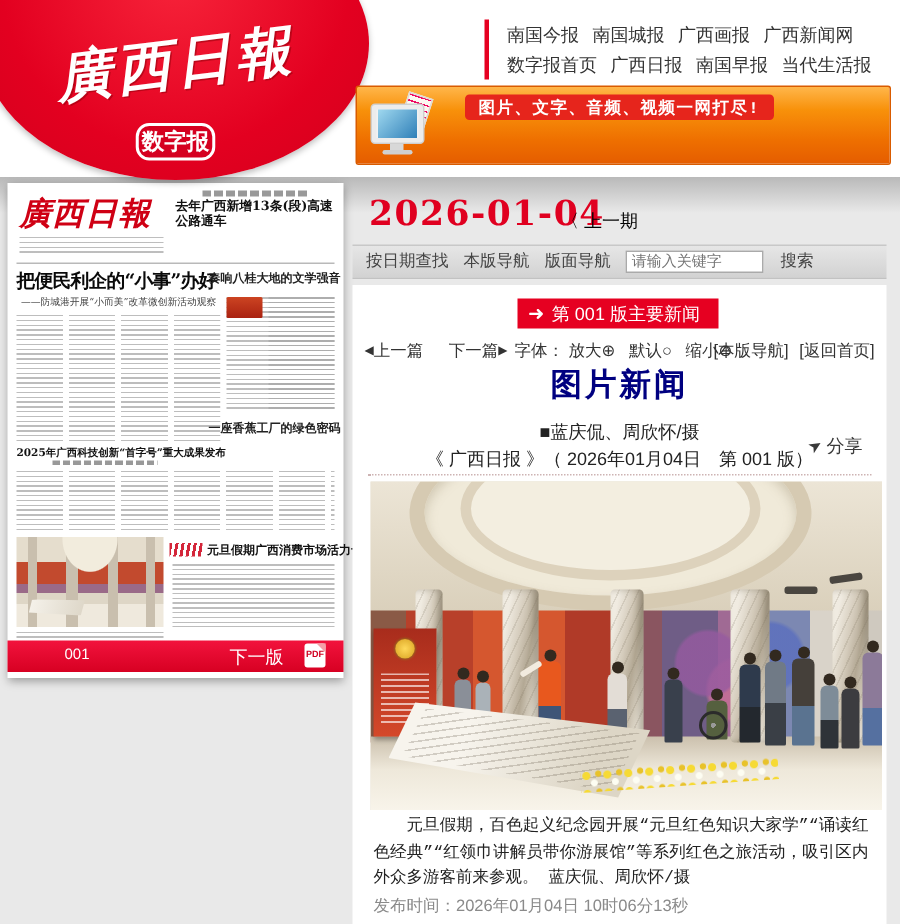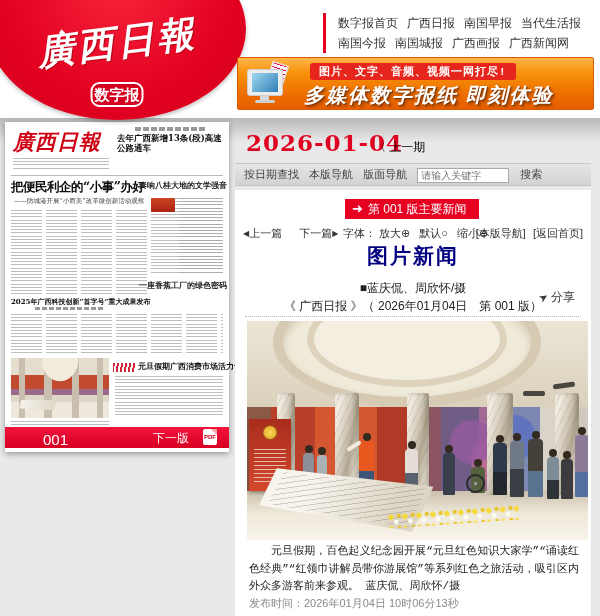--- a/index.html
+++ b/index.html
@@ -79,21 +79,21 @@
   .t-photo::after { content:""; position:absolute; left:8px; bottom:6px; width:38px; height:14px;
     background:linear-gradient(110deg,#f6f3ec,#dcd5c6); transform:rotate(-6deg);
     clip-path:polygon(8% 0, 100% 30%, 90% 100%, 0 60%); }
   .t-h4red { display:inline-block; width:22px; height:9px; vertical-align:middle; margin-right:3px;
     background:repeating-linear-gradient(100deg,#d4263a 0 2px, transparent 2px 4px); }
   .t-h4 { position:absolute; left:108px; top:239px; width:112px; font-size:8px; font-weight:bold; color:#111; white-space:nowrap; }
   .t-blk4 { position:absolute; left:110px; top:254px; width:108px; height:42px; }
   .t-cap { position:absolute; left:6px; top:299px; width:98px; height:5px; }
   .t-pager { position:absolute; left:0; top:305px; width:224px; height:21px;
     background:linear-gradient(#f2133d, #d70022); color:#fff; font-family:"Liberation Sans",sans-serif; }
-  .t-page-no { position:absolute; left:38px; top:4px; font-size:15px; }
+  .t-page-no { position:absolute; left:38px; top:4px; font-size:10px; }
   .t-next { position:absolute; left:148px; top:3px; font-size:12px; cursor:pointer; }
   .pdf-ico { position:absolute; left:198px; top:2px; width:14px; height:16px; background:#fff; border-radius:2px;
     cursor:pointer; }
   .pdf-ico::before { content:""; position:absolute; right:0; top:0; border:3px solid #f4a0a8;
     border-left-color:transparent; border-bottom-color:transparent; }
   .pdf-txt { position:absolute; left:0; top:5px; width:100%; text-align:center; color:#d00020; font-size:6px; font-weight:bold; }
 
   
   .issue-date { position:absolute; left:246px; top:129px; color:#e00020; font-family:"DejaVu Serif",serif;
     font-weight:bold; font-size:23px; letter-spacing:1px; z-index:4; }
@@ -184,37 +184,36 @@
 
 <div class="page-bg"></div>
 
 <div class="header">
   <div class="logo">
     <div class="logo-title">廣西日報</div>
     <div class="logo-badge">数字报</div>
   </div>
   <div class="topnav">
     <div>
+      <a>南国今报</a><a>南国城报</a><a>广西画报</a><a>广西新闻网</a>
+    </div>
+    <div>
       <a>数字报首页</a><a>广西日报</a><a>南国早报</a><a>当代生活报</a>
-    </div>
-    <div>
-      <a>南国今报</a><a>南国城报</a><a>广西画报</a><a>广西新闻网</a>
     </div>
   </div>
   <div class="banner">
     <div class="monitor">
       <div class="paper"></div>
       <div class="m-frame">
           <div class="m-screen"></div>
         </div>
       <div class="m-stand"></div>
       <div class="m-base"></div>
     </div>
     <div class="banner-line1">图片、文字、音频、视频一网打尽!</div>
-    <div class="banner-line2">多媒体数字报纸 即刻体验</div>
   </div>
 </div>
 
 <div class="thumb">
   <div class="t-mast">廣西日報</div>
   <div class="t-top-wrap">
     <div class="t-topline"></div>
     <div class="t-top-head">去年广西新增13条(段)高速公路通车</div>
   </div>
   <div class="t-info fl"></div>

